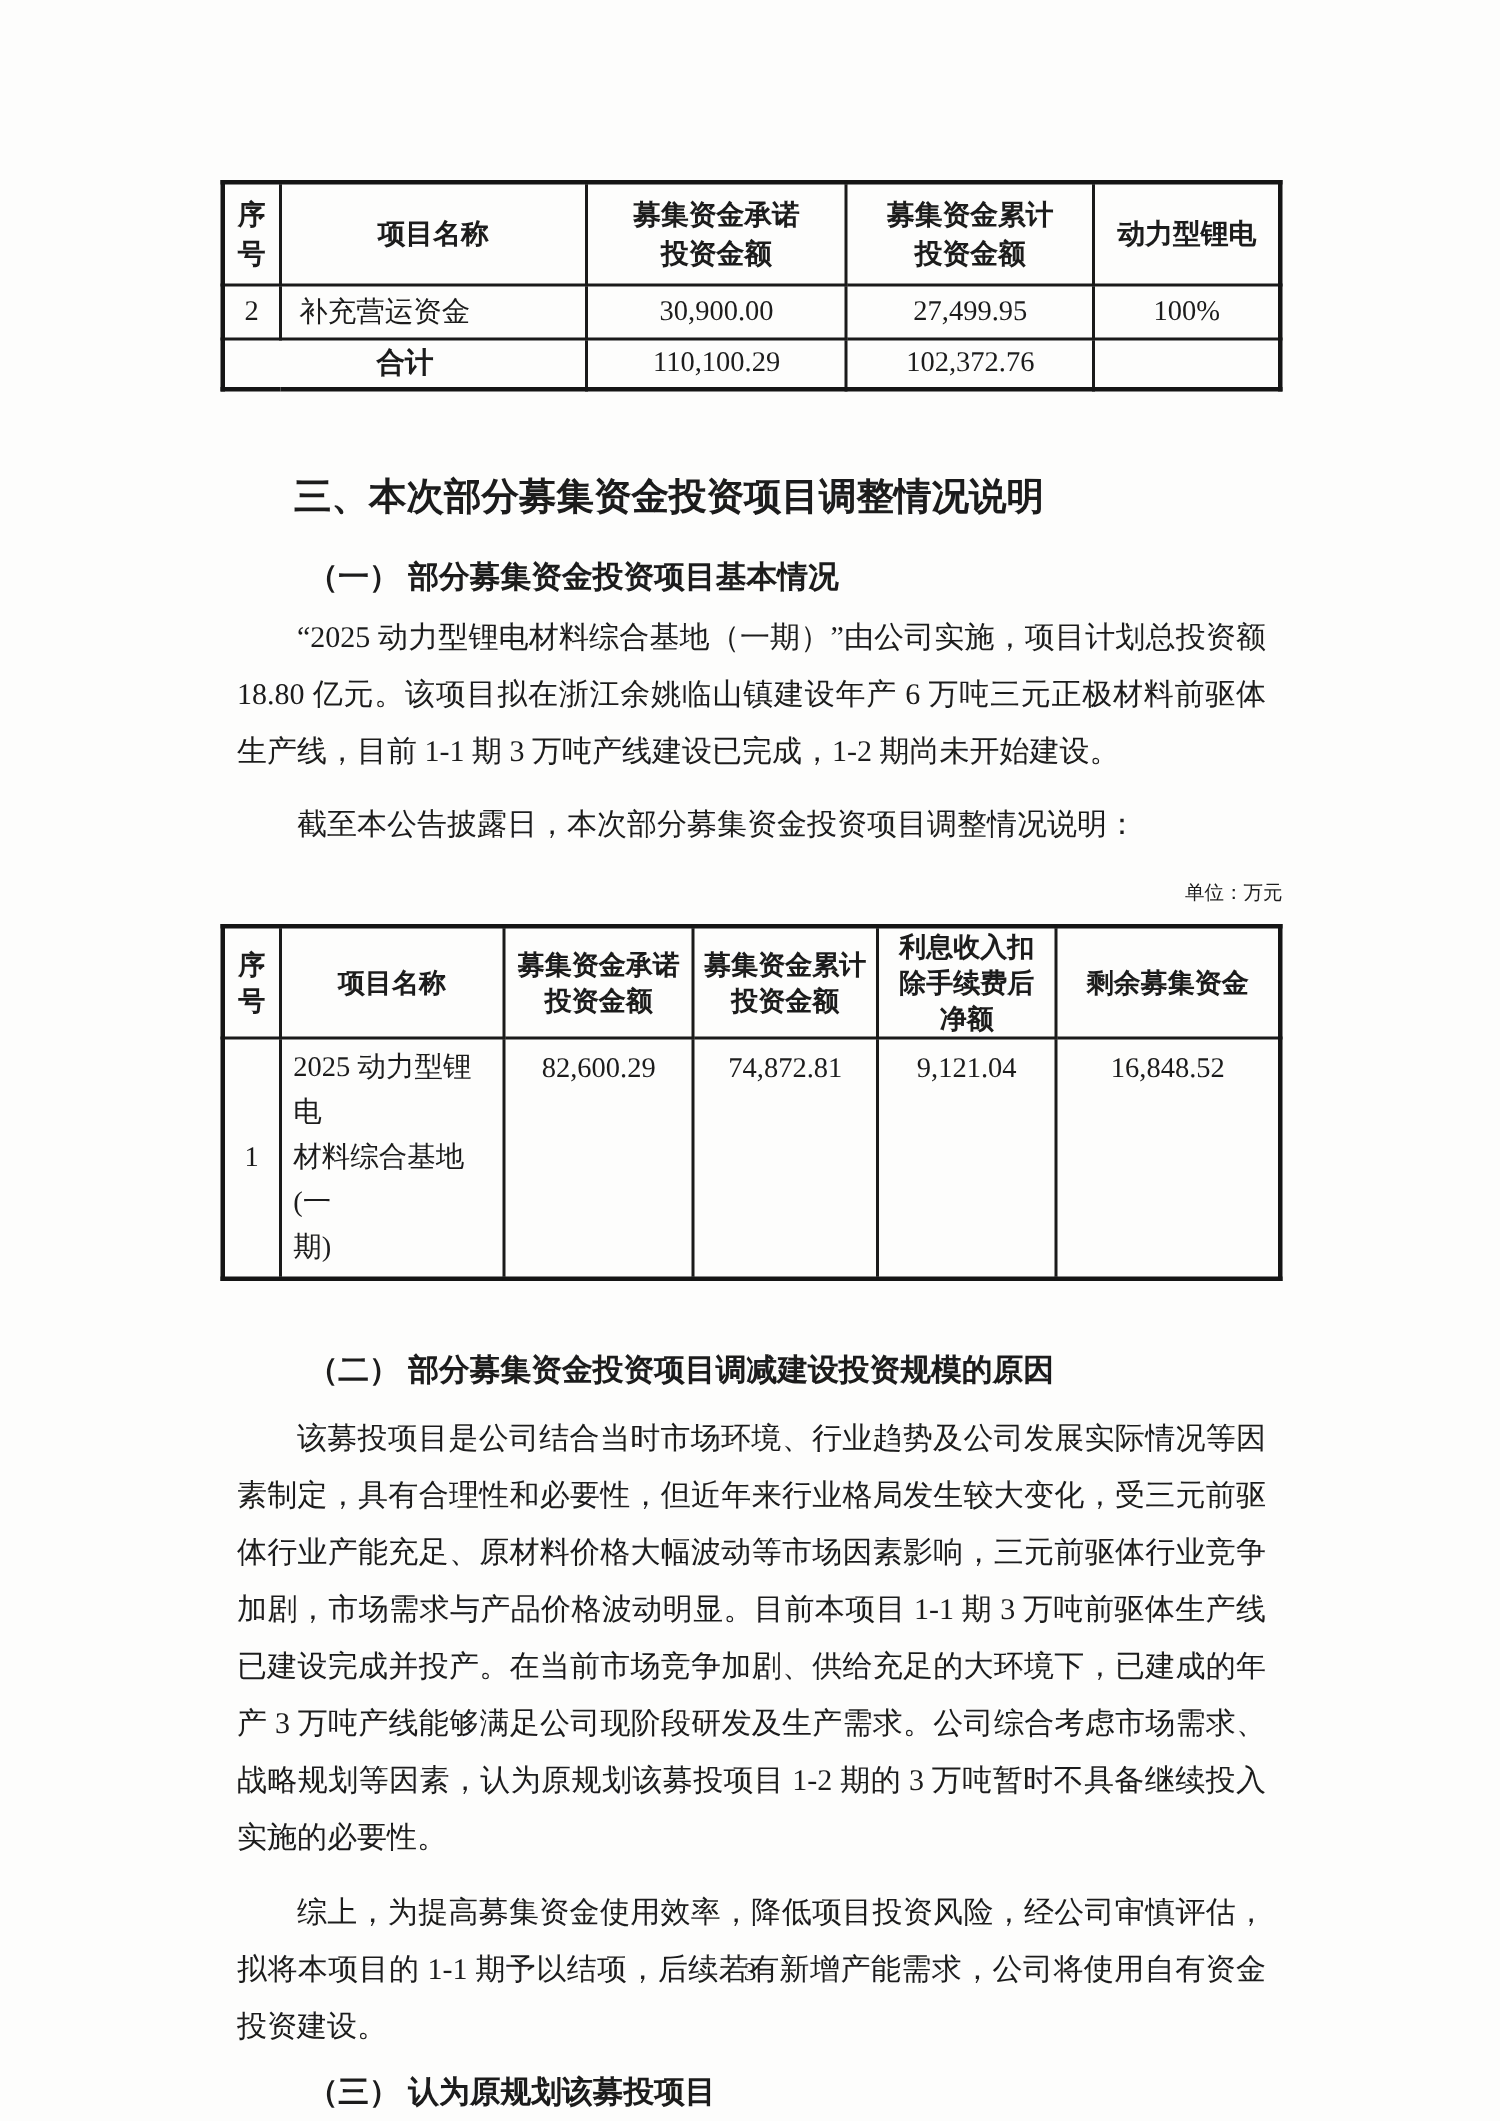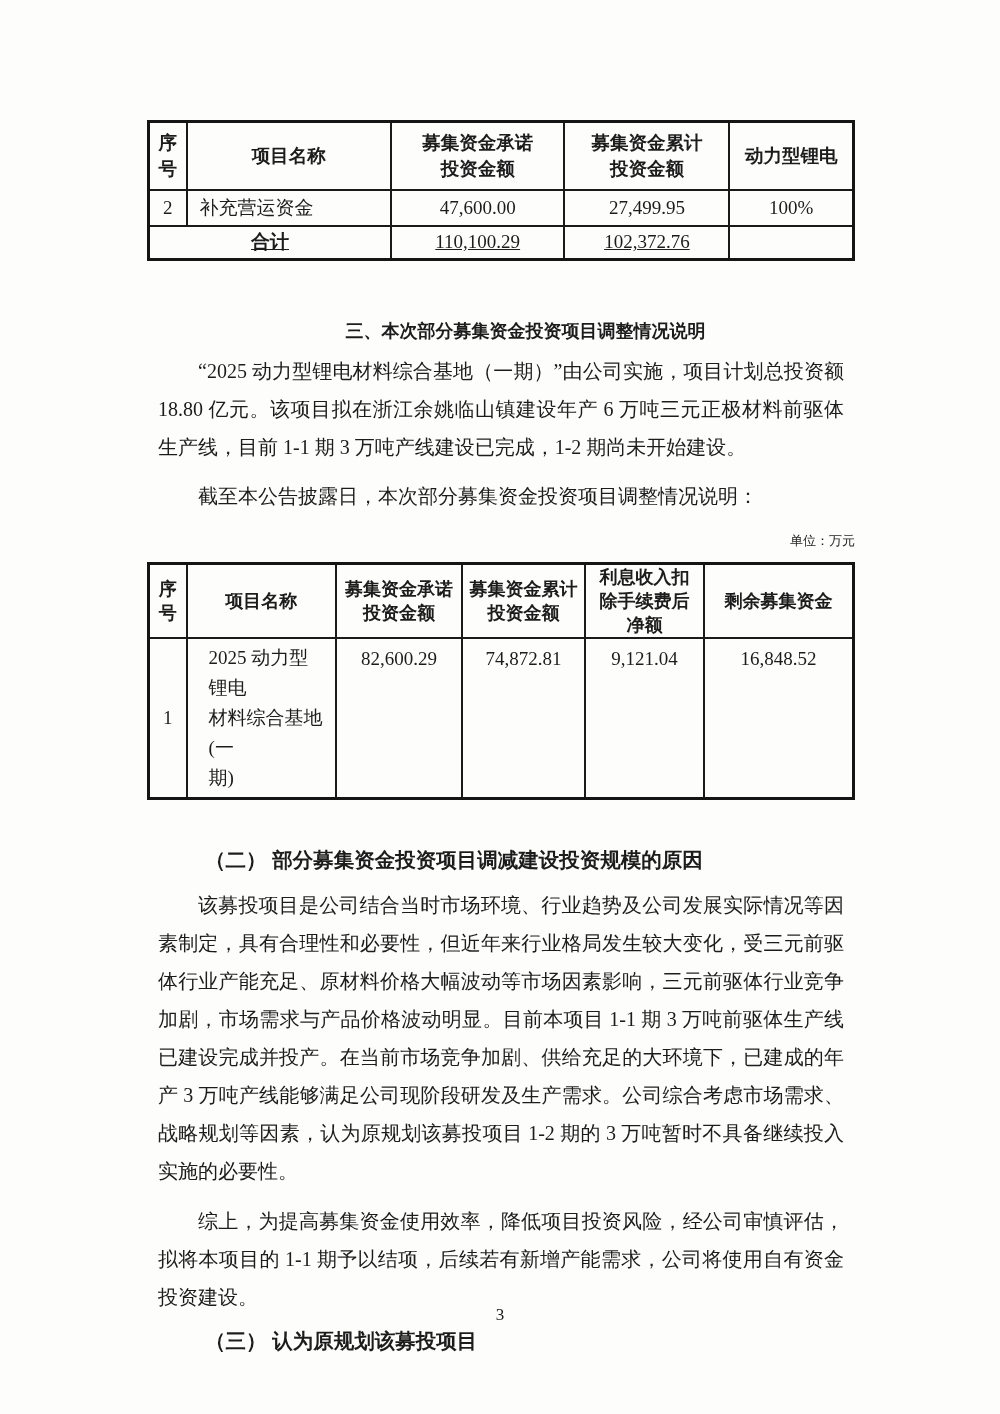--- a/index.html
+++ b/index.html
@@ -41,53 +41,52 @@
     vertical-align: middle;
     white-space: pre-line;
   }
   table.grid td {
     font-size: 19px;
     text-align: center;
     vertical-align: middle;
   }
   .tbl-top .head-row    { height: 68px; }
   .tbl-top .data-row    { height: 36px; }
-  .tbl-top .total-row   { height: 34px; text-decoration: underline; }
+  .tbl-top .total-row   { height: 34px; }
   .tbl-top .name-cell   { text-align: left; padding-left: 12px; }
   .total-label {
     font-family: "Liberation Sans", "DejaVu Sans", sans-serif;
     font-weight: 700;
     font-size: 19.5px;
   }
 
   .tbl-fund .head-row  { height: 74px; }
   .tbl-fund .head-row th { line-height: 24px; font-size: 18px; }
   .tbl-fund .data-row  { height: 90px; }
   .tbl-fund .name-cell {
     text-align: left;
     vertical-align: middle;
-    padding: 4px 8px 4px 21px;
+    padding: 4px 8px 4px 8px;
     white-space: pre-line;
     line-height: 30px;
     font-size: 19px;
   }
   .tbl-fund .num-cell {
     vertical-align: top;
     padding-top: 9px;
   }
   .tbl-fund .no-cell { vertical-align: middle; }
 
   
   .h-sec {
     font-family: "Liberation Sans", "DejaVu Sans", sans-serif;
     font-weight: 700;
-    font-size: 18px;
+    font-size: 25px;
     line-height: 28px;
     margin: 56px 0 0 49px;
-    text-align: center;
   }
   .h-sub {
     font-family: "Liberation Sans", "DejaVu Sans", sans-serif;
     font-weight: 700;
     font-size: 20.5px;
     line-height: 28px;
     margin: 26px 0 0 58px;
   }
   p.body-par {
     margin: 11px;
@@ -134,34 +133,35 @@
       <th>项目名称</th>
       <th>募集资金承诺
 投资金额</th>
       <th>募集资金累计
 投资金额</th>
       <th>动力型锂电</th>
     </tr>
     <tr class="data-row">
       <td>2</td>
       <td class="name-cell">补充营运资金</td>
-      <td>47,600.00</td>
+      <td>30,900.00</td>
       <td>27,499.95</td>
       <td>100%</td>
     </tr>
     <tr class="total-row">
       <td colspan="2" class="total-label">合计</td>
       <td>110,100.29</td>
       <td>102,372.76</td>
       <td></td>
     </tr>
   </tbody>
     </table>
 
   <div class="h-sec">三、本次部分募集资金投资项目调整情况说明</div>
+  <div class="h-sub">（一） 部分募集资金投资项目基本情况</div>
   <p class="body-par first">“2025 动力型锂电材料综合基地（一期）”由公司实施，项目计划总投资额 18.80 亿元。该项目拟在浙江余姚临山镇建设年产 6 万吨三元正极材料前驱体生产线，目前 1-1 期 3 万吨产线建设已完成，1-2 期尚未开始建设。</p>
   <p class="body-par">截至本公告披露日，本次部分募集资金投资项目调整情况说明：</p>
   <div class="unit-note">单位：万元</div>
 
   <table class="grid tbl-fund">
     <colgroup>
       <col style="width:5.4%">
       <col style="width:21.2%">
       <col style="width:17.9%">
       <col style="width:17.4%">

